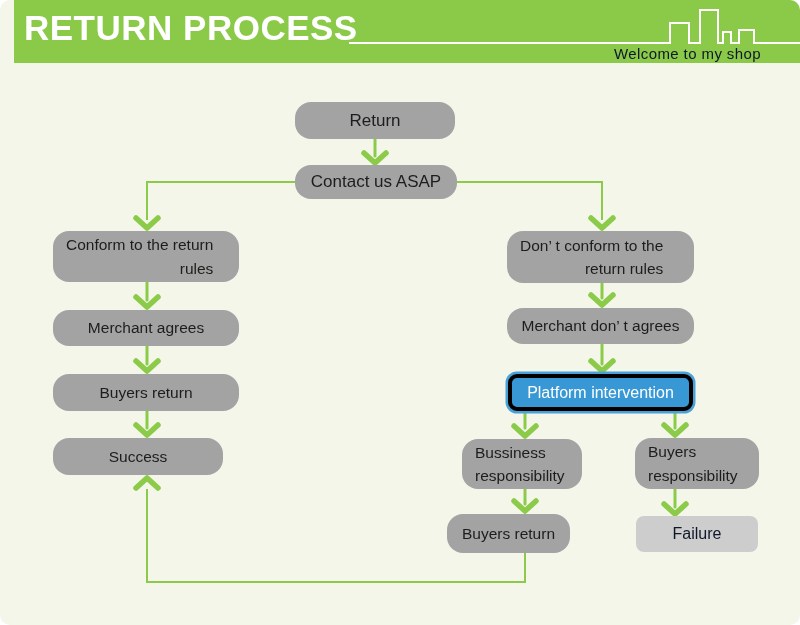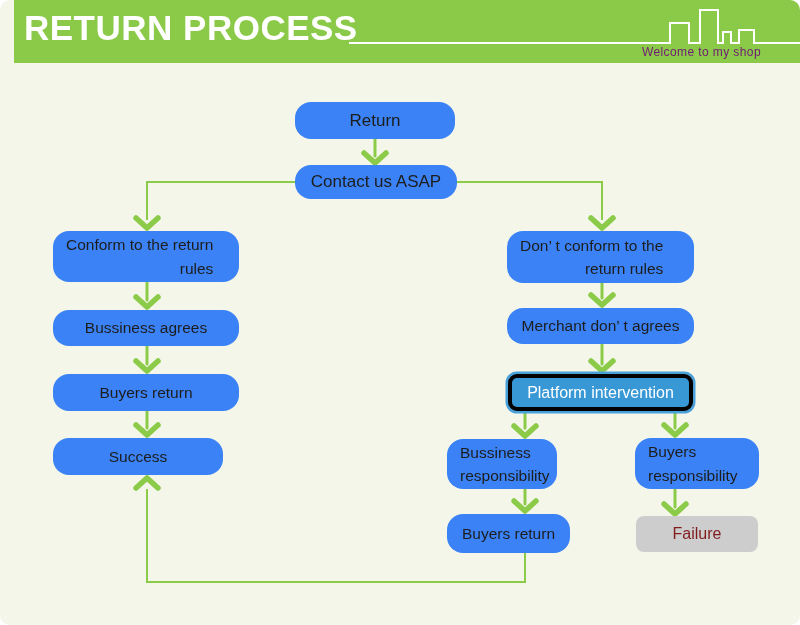--- a/index.html
+++ b/index.html
@@ -15,47 +15,47 @@
   }
   .title{
     position:absolute;left:10px;top:8px;
     color:#ffffff;font-size:35px;font-weight:700;letter-spacing:.5px;
     white-space:nowrap;
   }
   .skyline{position:absolute;left:0;top:0;width:800px;height:63px;}
   .skyline polyline{fill:none;stroke:#ffffff;stroke-width:2;}
   .tagline{
     position:absolute;right:53px;top:45px;
-    color:#701a75;font-size:12px;letter-spacing:.4px;white-space:nowrap;
+    color:#0f172a;font-size:15px;letter-spacing:.4px;white-space:nowrap;
   }
   
   .canvas{position:absolute;left:0;top:63px;width:800px;height:562px;}
   .wires{position:absolute;left:0;top:0;width:800px;height:562px;pointer-events:none;}
   .wire{fill:none;stroke:#8ccb49;stroke-width:2;}
   .stem{fill:none;stroke:#8ccb49;stroke-width:3;stroke-linecap:round;}
   .head{fill:none;stroke:#8ccb49;stroke-width:5.5;stroke-linecap:round;stroke-linejoin:round;}
   
   .node{
     position:absolute;box-sizing:border-box;
-    background:#3b82f6;border-radius:16px;
+    background:#a3a3a3;border-radius:16px;
     color:#1d1d1b;font-size:15.5px;line-height:1.5;
     display:flex;align-items:center;justify-content:center;text-align:center;
   }
   .node.big{font-size:17px;}
   .node.left2{
     justify-content:flex-start;text-align:left;
     padding-left:13px;padding-right:8px;white-space:pre-line;
   }
   .node.blue{
     background:#3898d6;border:4px solid #000000;border-radius:9px;
     box-shadow:0 0 0 2.5px #4aa0d8;
     color:#ffffff;font-size:16px;
   }
   .node.gray{
-    background:#cdcdce;border-radius:8px;color:#7f1d1d;font-size:16px;
+    background:#cdcdce;border-radius:8px;color:#0f172a;font-size:16px;
   }
 </style>
 </head>
 <body>
 
 <div class="screen">
 
   <div class="header">
     <div class="title">RETURN PROCESS</div>
     <svg class="skyline" viewBox="0 0 800 63" aria-hidden="true">
@@ -99,34 +99,34 @@
       <path class="head" d="M136 425 L147 415 L158 425"></path>
     </svg>
 
     <div class="node big" style="left:295px;top:39px;width:160px;height:37px;">Return</div>
 
     <div class="node big" style="left:295px;top:102px;width:162px;height:34px;">Contact us ASAP</div>
 
     <div class="node left2" style="left:53px;top:168px;width:186px;height:51px;text-align:right;">Conform to the return
 rules</div>
 
-    <div class="node" style="left:53px;top:247px;width:186px;height:36px;">Bussiness agrees</div>
+    <div class="node" style="left:53px;top:247px;width:186px;height:36px;">Merchant agrees</div>
 
     <div class="node" style="left:53px;top:311px;width:186px;height:37px;">Buyers return</div>
 
     <div class="node" style="left:53px;top:375px;width:170px;height:37px;">Success</div>
 
     <div class="node left2" style="left:507px;top:168px;width:187px;height:52px;text-align:right;">Don’ t conform to the
 return rules</div>
 
     <div class="node" style="left:507px;top:245px;width:187px;height:36px;">Merchant don’ t agrees</div>
 
     <div class="node blue" style="left:508px;top:311px;width:185px;height:37px;">Platform intervention</div>
 
-    <div class="node left2" style="left:447px;top:376px;width:110px;height:50px;">Bussiness
+    <div class="node left2" style="left:462px;top:376px;width:120px;height:50px;">Bussiness
 responsibility</div>
 
     <div class="node left2" style="left:635px;top:375px;width:124px;height:51px;">Buyers
 responsibility</div>
 
     <div class="node" style="left:447px;top:451px;width:123px;height:39px;">Buyers return</div>
 
     <div class="node gray" style="left:636px;top:453px;width:122px;height:36px;">Failure</div>
 
   </div>

